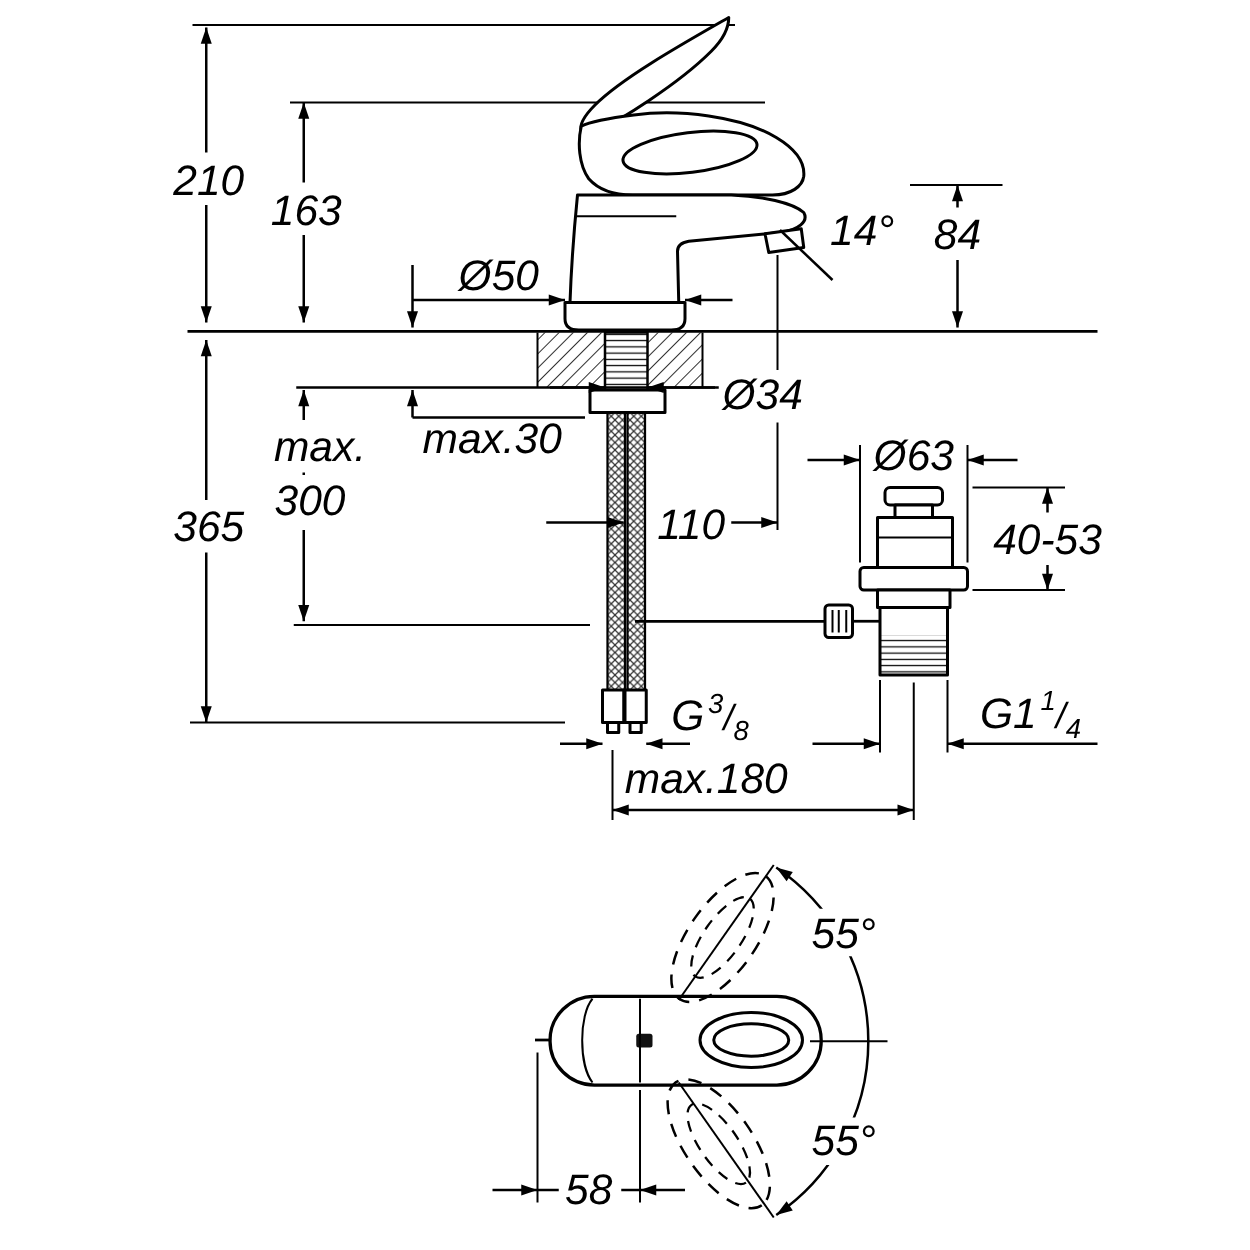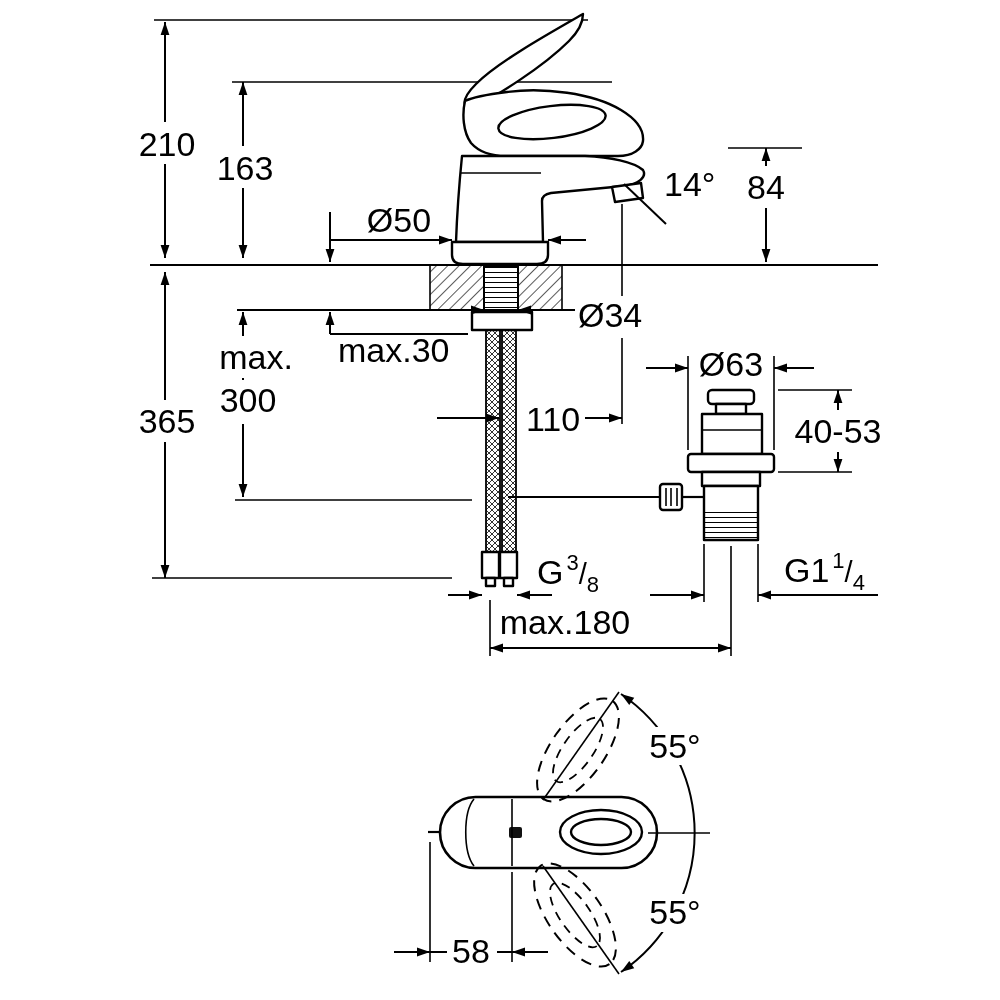--- a/index.html
+++ b/index.html
@@ -1,16 +1,16 @@
 <!DOCTYPE html>
 <html><head>
 <meta charset="utf-8">
 <style>
   html,body{margin:0;padding:0;background:#ffffff;}
-  .canvas{width:1000px;height:1000px;background:#ffffff;position:relative;}
+  .canvas{width:1000px;height:1000px;background:#ffffff;position:relative;font-style:italic;}
   svg{display:block;}
   .lbl{font-family:"Liberation Sans","DejaVu Sans",sans-serif;font-size:34px;fill:#000;}
   .lbl-sup{font-size:22px;}
   .lbl-slash{font-size:29px;}
   .ol{fill:#ffffff;stroke:#000;stroke-width:2.4;stroke-linejoin:round;}
   .ol26{fill:#ffffff;stroke:#000;stroke-width:2.6;stroke-linejoin:round;}
   .thin{fill:none;stroke:#000;stroke-width:1.6;}
   .med{fill:none;stroke:#000;stroke-width:2.2;}
   .dim{fill:none;stroke:#000;stroke-width:2;}
   .dash{fill:none;stroke:#000;stroke-width:2;stroke-dasharray:11 8;}

